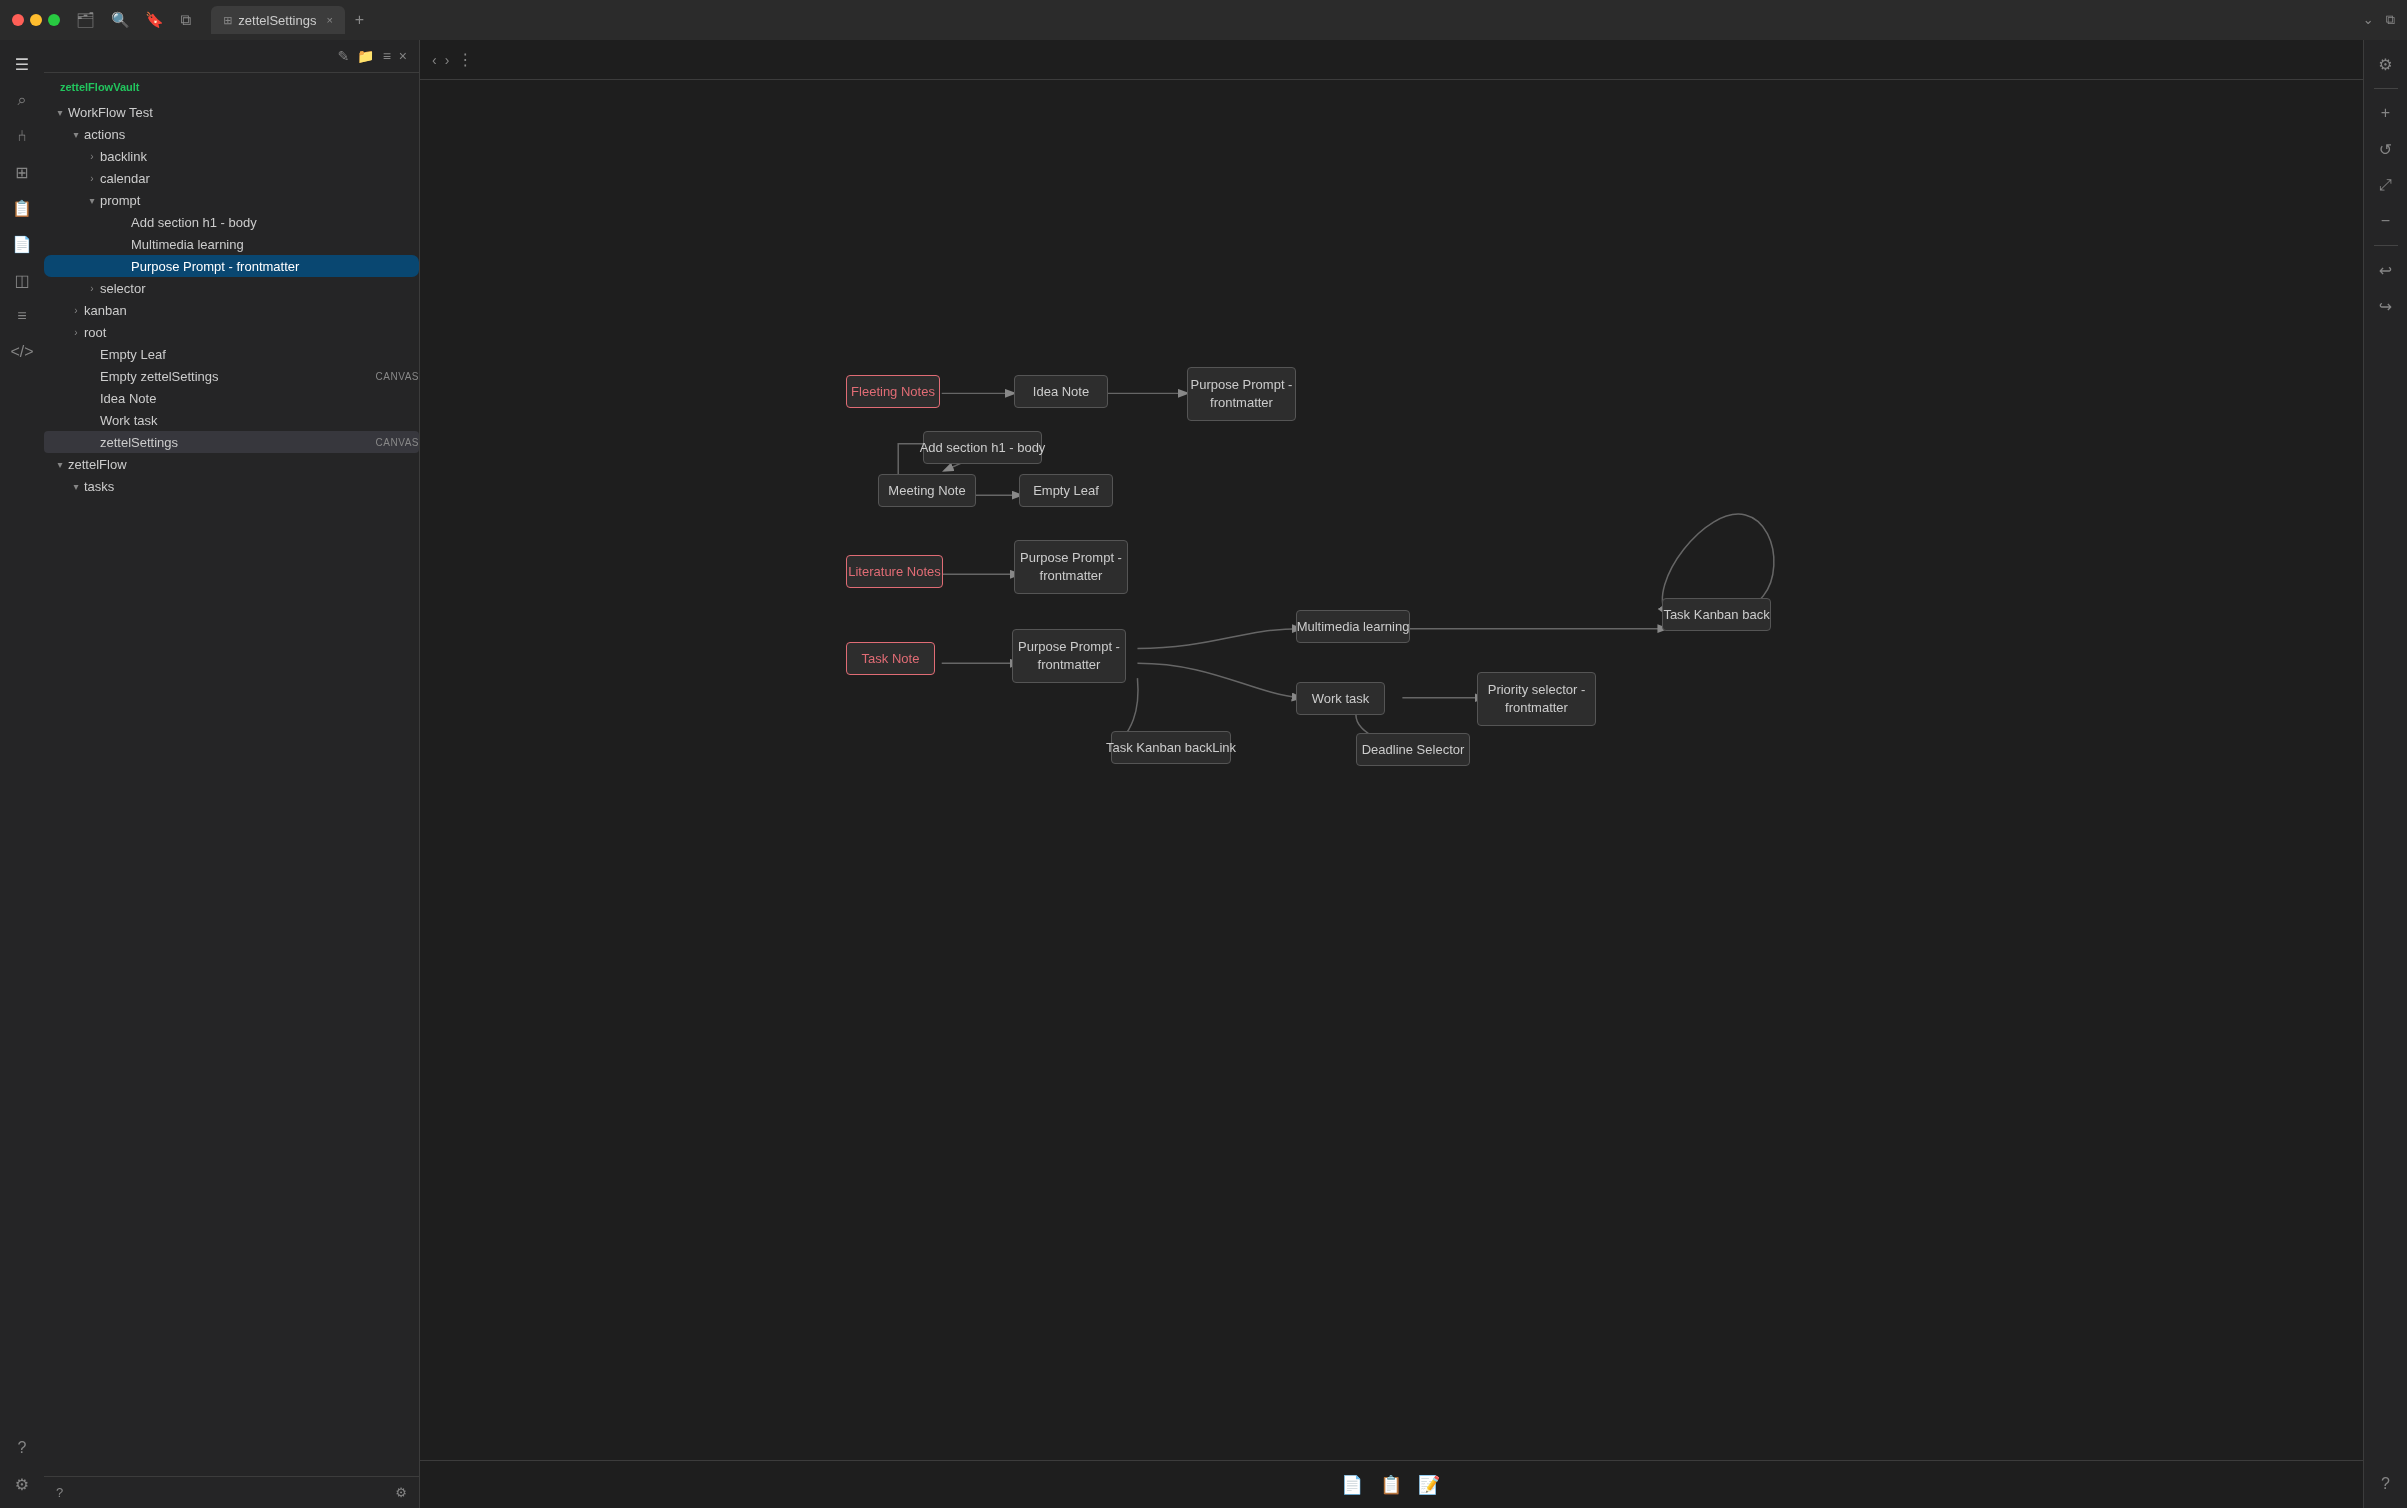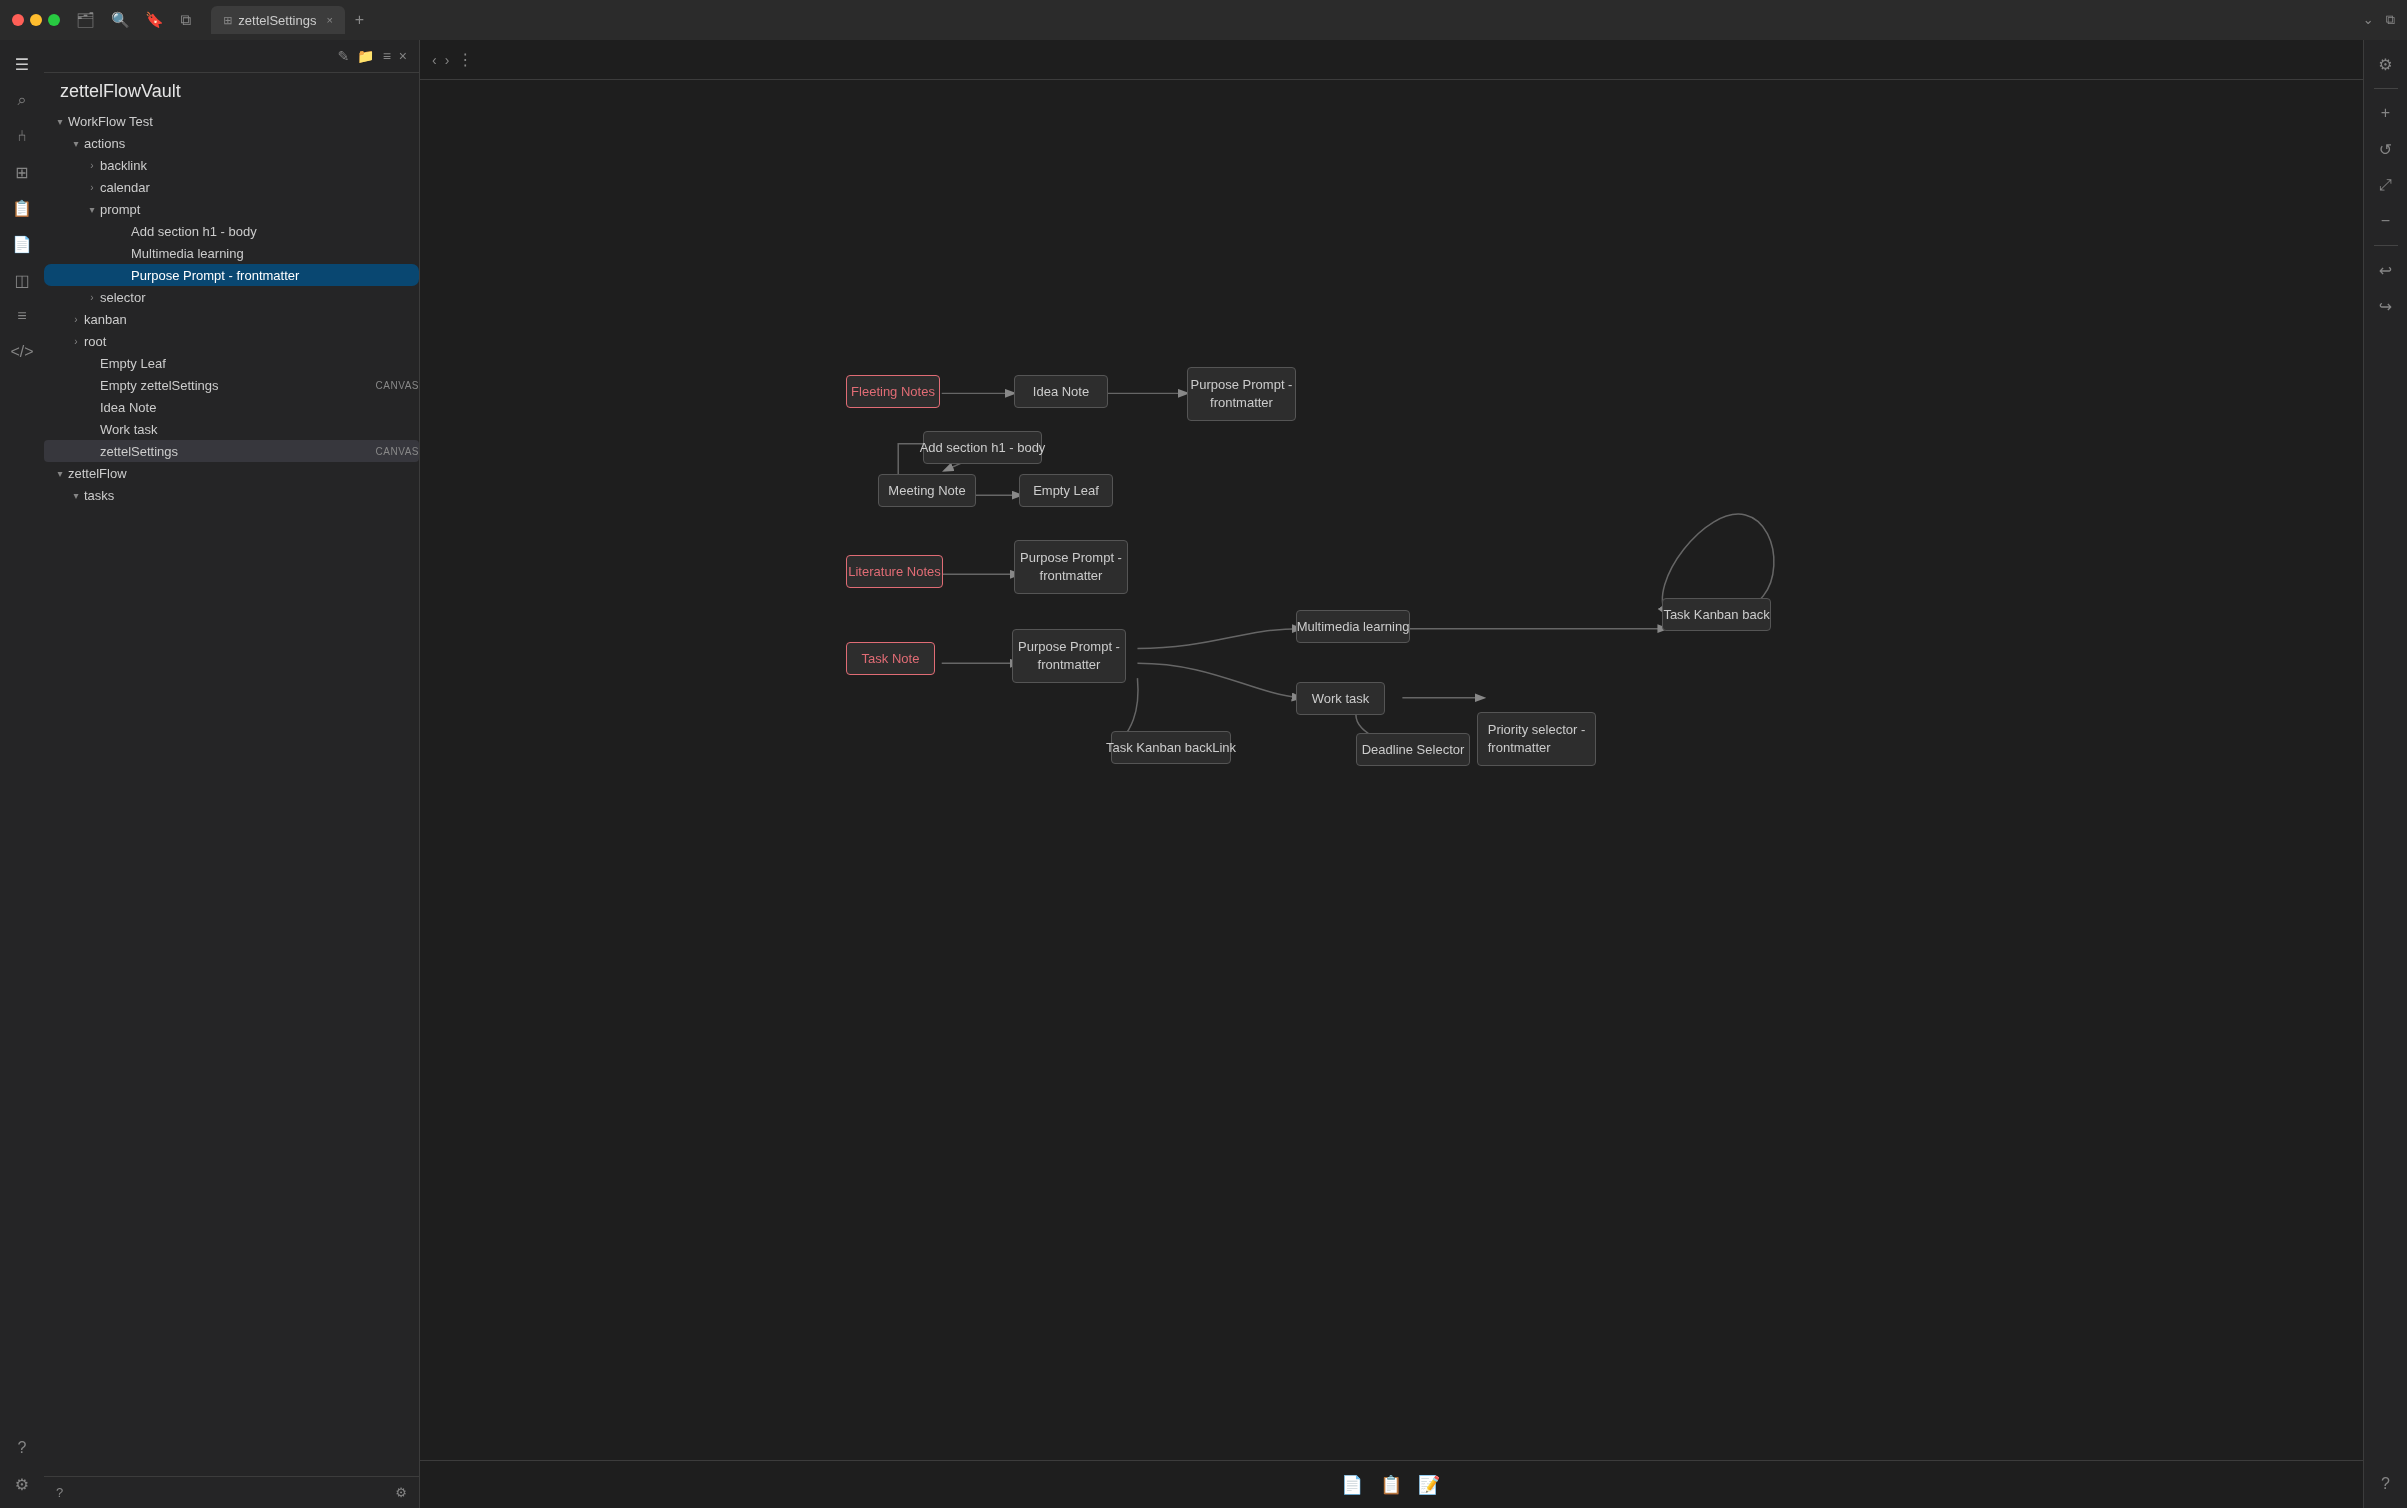--- a/index.html
+++ b/index.html
@@ -120,23 +120,23 @@
       border-bottom: 1px solid #3c3c3c;
     }
     .sidebar-header-icons {
       display: flex;
       gap: 8px;
       margin-left: auto;
       color: #858585;
     }
     .sidebar-header-icons span { cursor: pointer; font-size: 14px; }
     .vault-title {
-      font-size: 18px;
-      font-weight: 400;
-      color: #e5e5e5;
+      font-size: 11px;
+      font-weight: 700;
+      color: #22c55e;
       padding: 8px 16px;
     }
     .sidebar-tree {
       flex: 1;
       overflow-y: auto;
       padding-bottom: 8px;
     }
     .sidebar-tree::-webkit-scrollbar { width: 4px; }
     .sidebar-tree::-webkit-scrollbar-thumb { background: #555; border-radius: 2px; }
     .tree-item {
@@ -529,21 +529,21 @@
       </div>
       <div class="canvas-node" style="left:876px;top:530px;width:114px;">
         <span>Multimedia learning</span>
       </div>
       <div class="canvas-node" style="left:1242px;top:518px;width:109px;">
         <span>Task Kanban back</span>
       </div>
       <div class="canvas-node" style="left:876px;top:602px;width:89px;">
         <span>Work task</span>
       </div>
-      <div class="canvas-node" style="left:1057px;top:592px;width:119px;min-height:40px;text-align:left;line-height:1.4;margin-top:40px;">
+      <div class="canvas-node" style="left:1057px;top:592px;width:119px;min-height:40px;text-align:center;line-height:1.4;">
         <span>Priority selector -<br>frontmatter</span>
       </div>
       <div class="canvas-node" style="left:691px;top:651px;width:120px;">
         <span>Task Kanban backLink</span>
       </div>
       <div class="canvas-node" style="left:936px;top:653px;width:114px;">
         <span>Deadline Selector</span>
       </div>
 
       <div class="cursor-dot" style="left:302px;top:708px;"></div>

